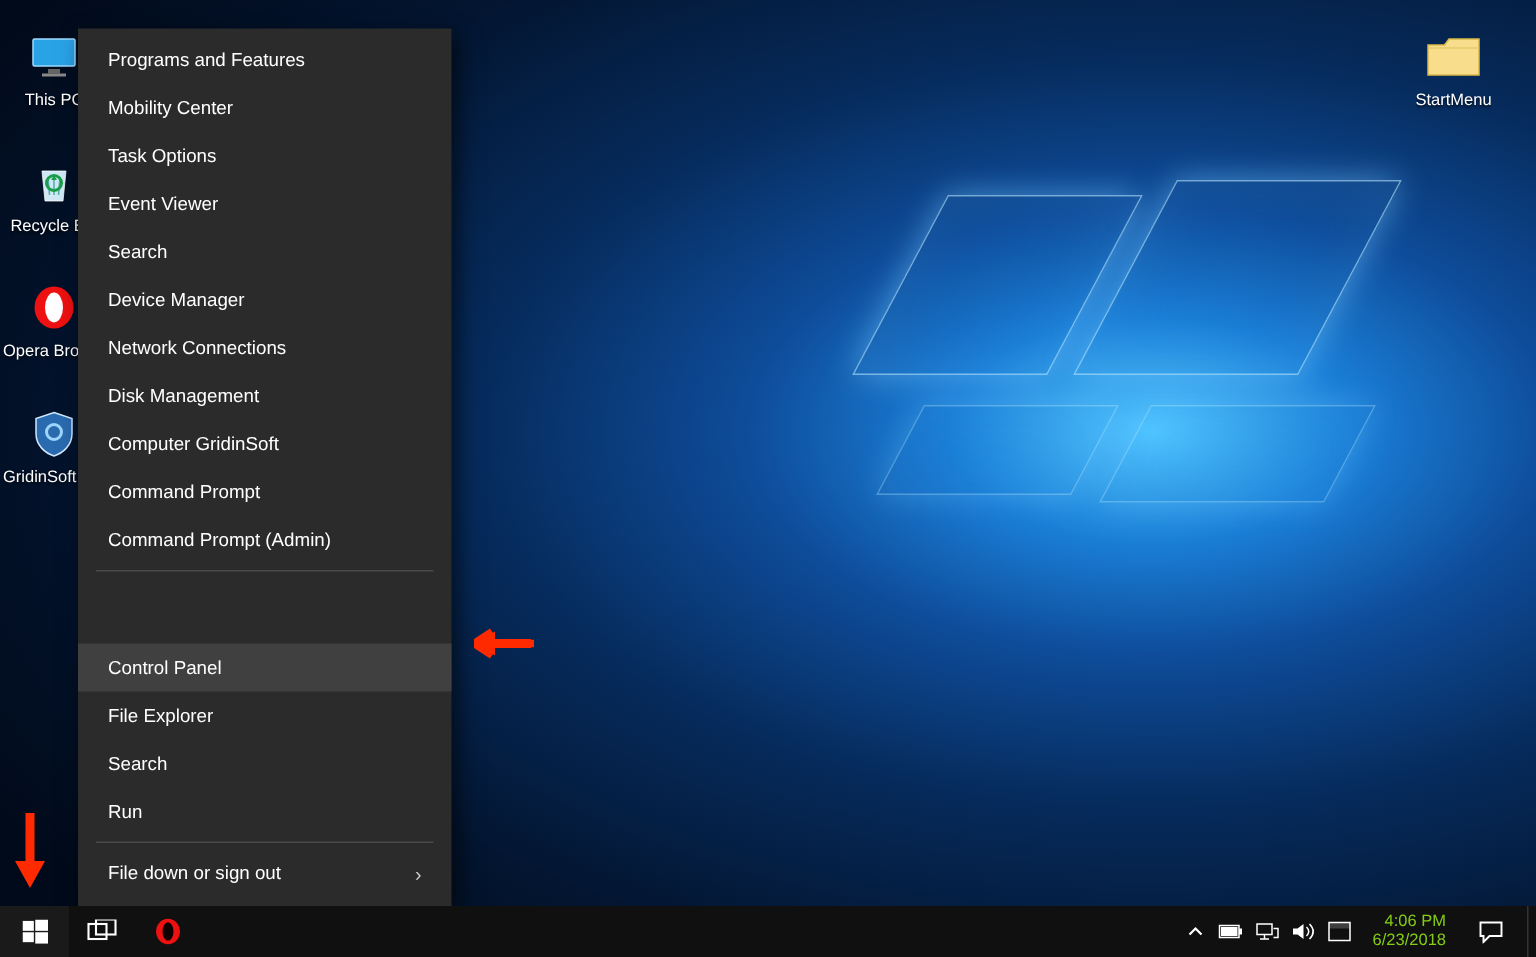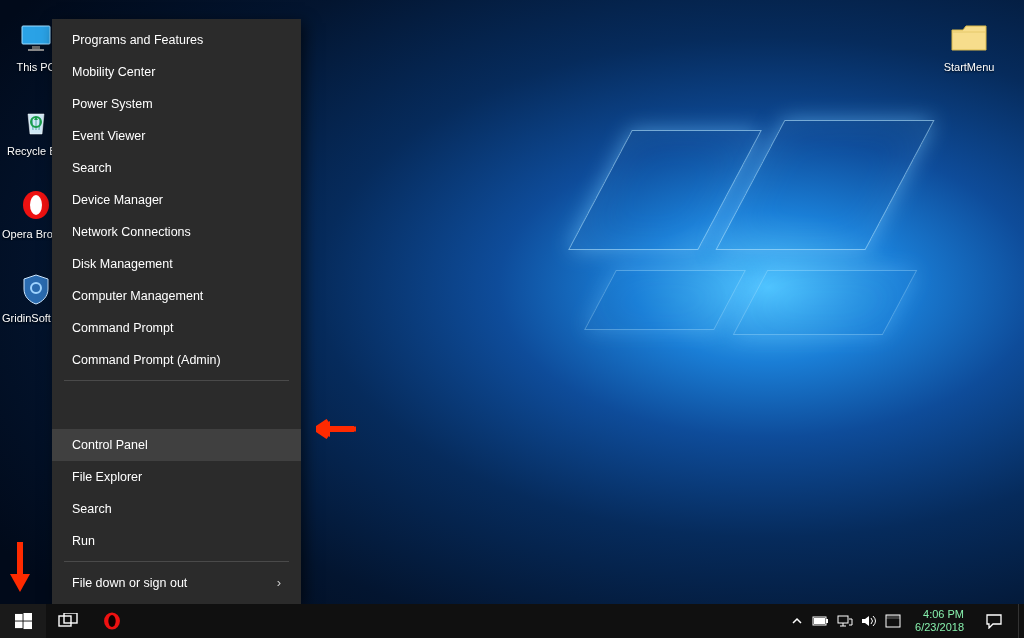--- a/index.html
+++ b/index.html
@@ -74,41 +74,41 @@
       width: 249px;
       background: #2b2b2b;
       color: #fff;
       font-size: 12.5px;
       box-shadow: 4px 4px 14px rgba(0,0,0,0.6);
       padding: 5px 0;
     }
     .winx-menu .item {
       padding: 9px 20px 9px 20px;
       display:flex;
-      align-items:center;
+      align-items:flex-start;
       justify-content: space-between;
       cursor: default;
     }
     .winx-menu .item.hover { background: #404040; margin-top: 48px; }
     .winx-menu .sep {
       height: 1px;
       background: #4a4a4a;
       margin: 4px 12px;
     }
     .winx-menu .chev { color:#ccc; font-size:13px; }
 
     
     .taskbar {
       position: absolute;
       left: 0; bottom: 0; right: 0;
       height: 34px;
       background: #101010;
       display: flex;
       align-items: stretch;
-      color: #86efac;
+      color: #84cc16;
     }
     .taskbar .start {
       width: 46px;
       display:flex; align-items:center; justify-content:center;
       background:#1a1a1a;
     }
     .taskbar .tbtn {
       width: 44px;
       display:flex; align-items:center; justify-content:center;
     }
@@ -193,39 +193,39 @@
   </div>
 
   <div class="winx-menu" id="winx">
       <div class="item">
         <span>Programs and Features</span>
       </div>
       <div class="item">
         <span>Mobility Center</span>
       </div>
       <div class="item">
-        <span>Power System</span>
+        <span>Task Options</span>
       </div>
       <div class="item">
         <span>Event Viewer</span>
       </div>
       <div class="item">
         <span>Search</span>
       </div>
       <div class="item">
         <span>Device Manager</span>
       </div>
       <div class="item">
         <span>Network Connections</span>
       </div>
       <div class="item">
         <span>Disk Management</span>
       </div>
       <div class="item">
-        <span>Computer Management</span>
+        <span>Computer GridinSoft</span>
       </div>
       <div class="item">
         <span>Command Prompt</span>
       </div>
       <div class="item">
         <span>Command Prompt (Admin)</span>
       </div>
       <div class="sep"></div>
       <div class="item hover">
         <span>Control Panel</span>

